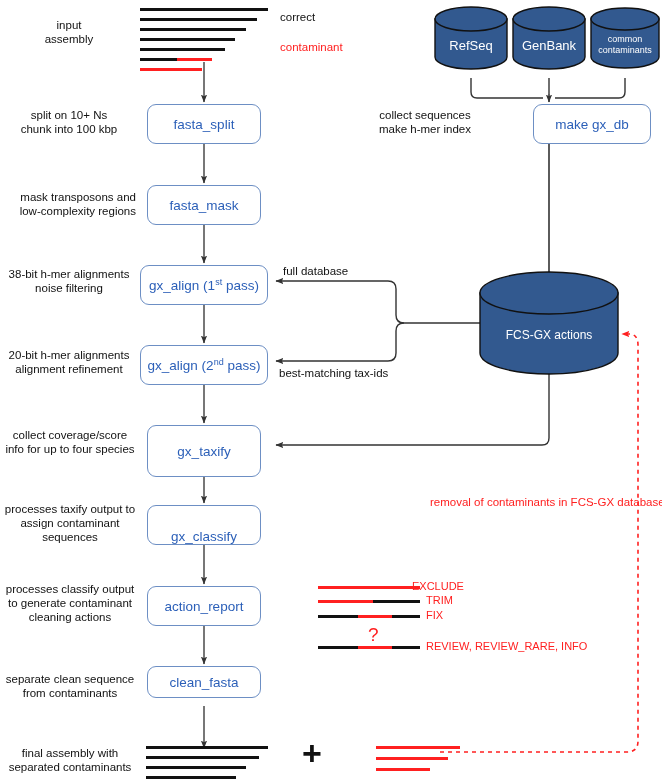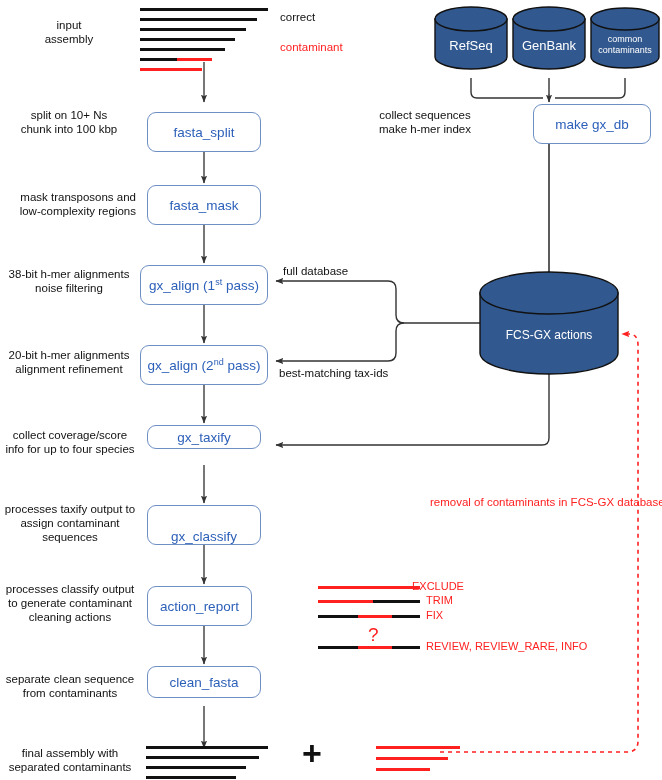--- a/index.html
+++ b/index.html
@@ -133,39 +133,39 @@
 to generate contaminant
 cleaning actions</div>
     <div class="stage-label" style="left: 0px; top: 672px; width: 140px;">separate clean sequence
 from contaminants</div>
     <div class="stage-label" style="left: 0px; top: 746px; width: 140px;">final assembly with
 separated contaminants</div>
     <div class="stage-label" style="left: 362px; top: 108px; width: 126px;">collect sequences
 make h-mer index</div>
   </div>
 <div id="box-layer">
-    <div class="proc-box" style="left: 147px; top: 112px; width: 114px; height: 40px;">
+    <div class="proc-box" style="left: 147px; top: 104px; width: 114px; height: 40px;">
       <span>fasta_split</span>
     </div>
     <div class="proc-box" style="left: 147px; top: 185px; width: 114px; height: 40px;">
       <span>fasta_mask</span>
     </div>
     <div class="proc-box" style="left: 140px; top: 265px; width: 128px; height: 40px;">
       <span>gx_align (1<sup>st</sup> pass)</span>
     </div>
     <div class="proc-box" style="left: 140px; top: 345px; width: 128px; height: 40px;">
       <span>gx_align (2<sup>nd</sup> pass)</span>
     </div>
-    <div class="proc-box" style="left: 147px; top: 425px; width: 114px; height: 24px;">
+    <div class="proc-box" style="left: 147px; top: 425px; width: 114px; height: 52px;">
       <span>gx_taxify</span>
     </div>
     <div class="proc-box" style="left: 147px; top: 505px; width: 114px; height: 40px; align-items: flex-end;">
       <span>gx_classify</span>
     </div>
-    <div class="proc-box" style="left: 147px; top: 586px; width: 105px; height: 40px;">
+    <div class="proc-box" style="left: 147px; top: 586px; width: 114px; height: 40px;">
       <span>action_report</span>
     </div>
     <div class="proc-box" style="left: 147px; top: 666px; width: 114px; height: 32px;">
       <span>clean_fasta</span>
     </div>
     <div class="proc-box" style="left: 489px; top: 104px; width: 118px; height: 40px; margin-left: 44px;">
       <span>make gx_db</span>
     </div>
   </div>
 <div id="db-text">

